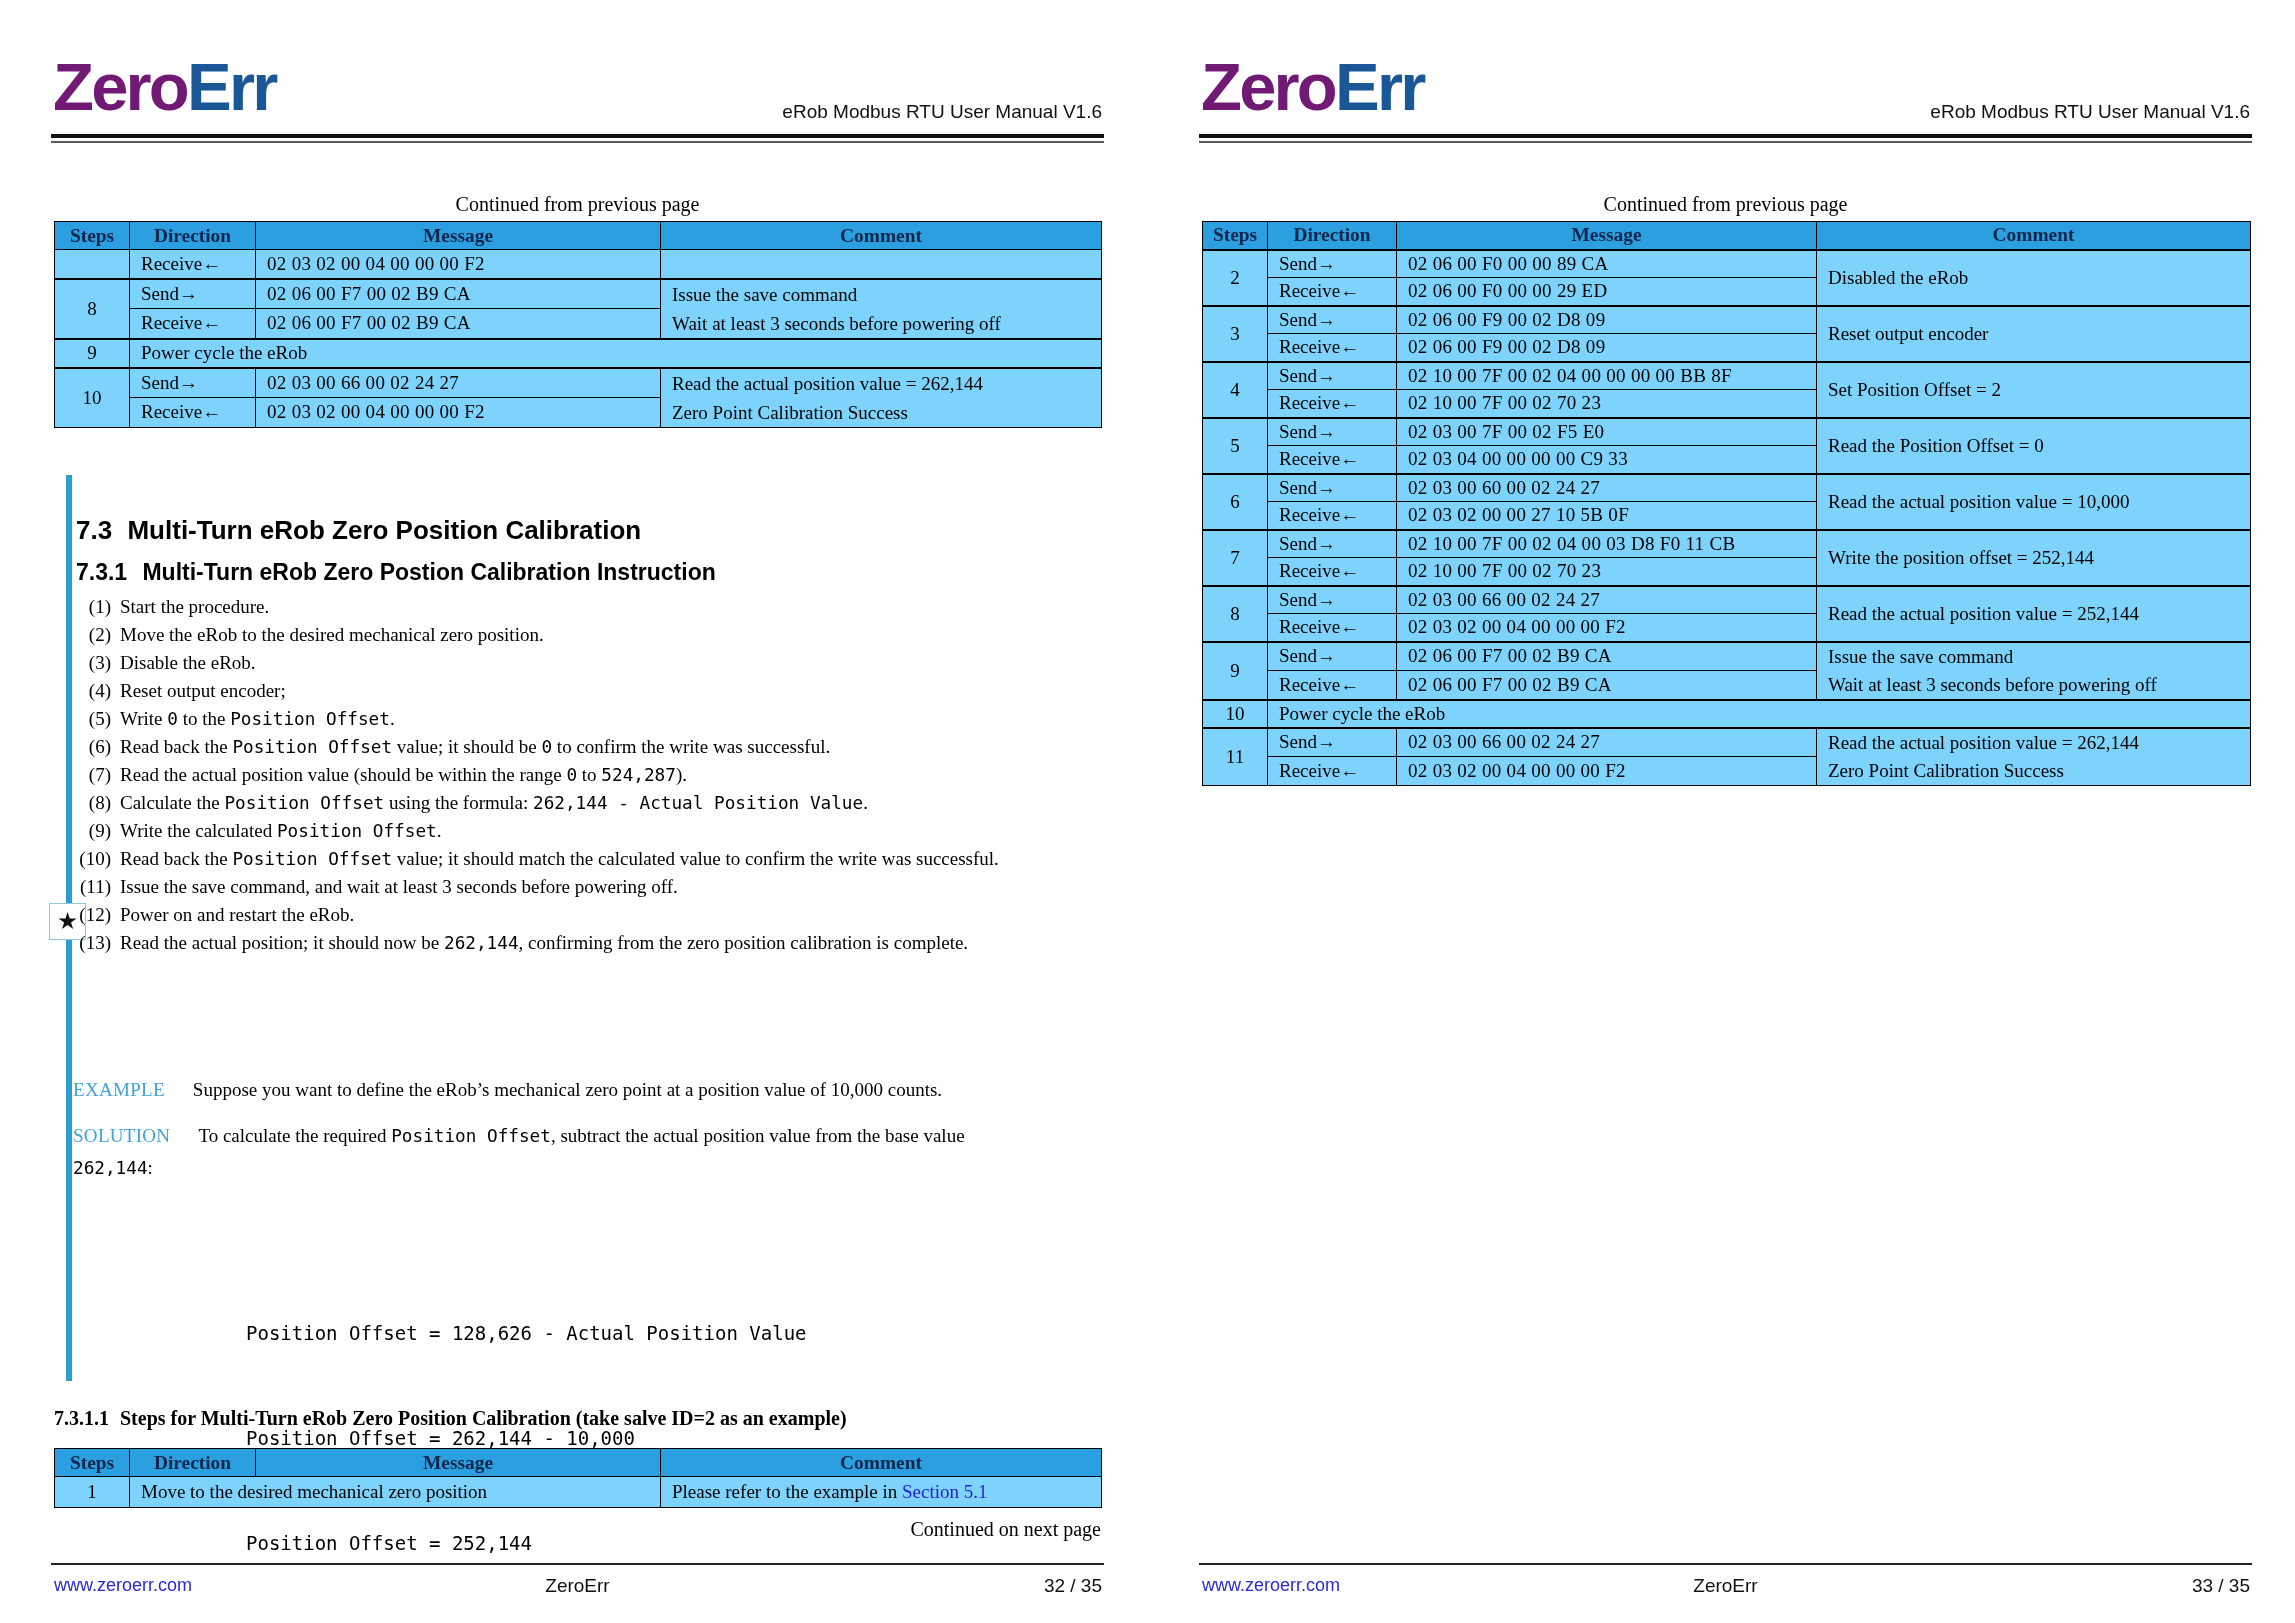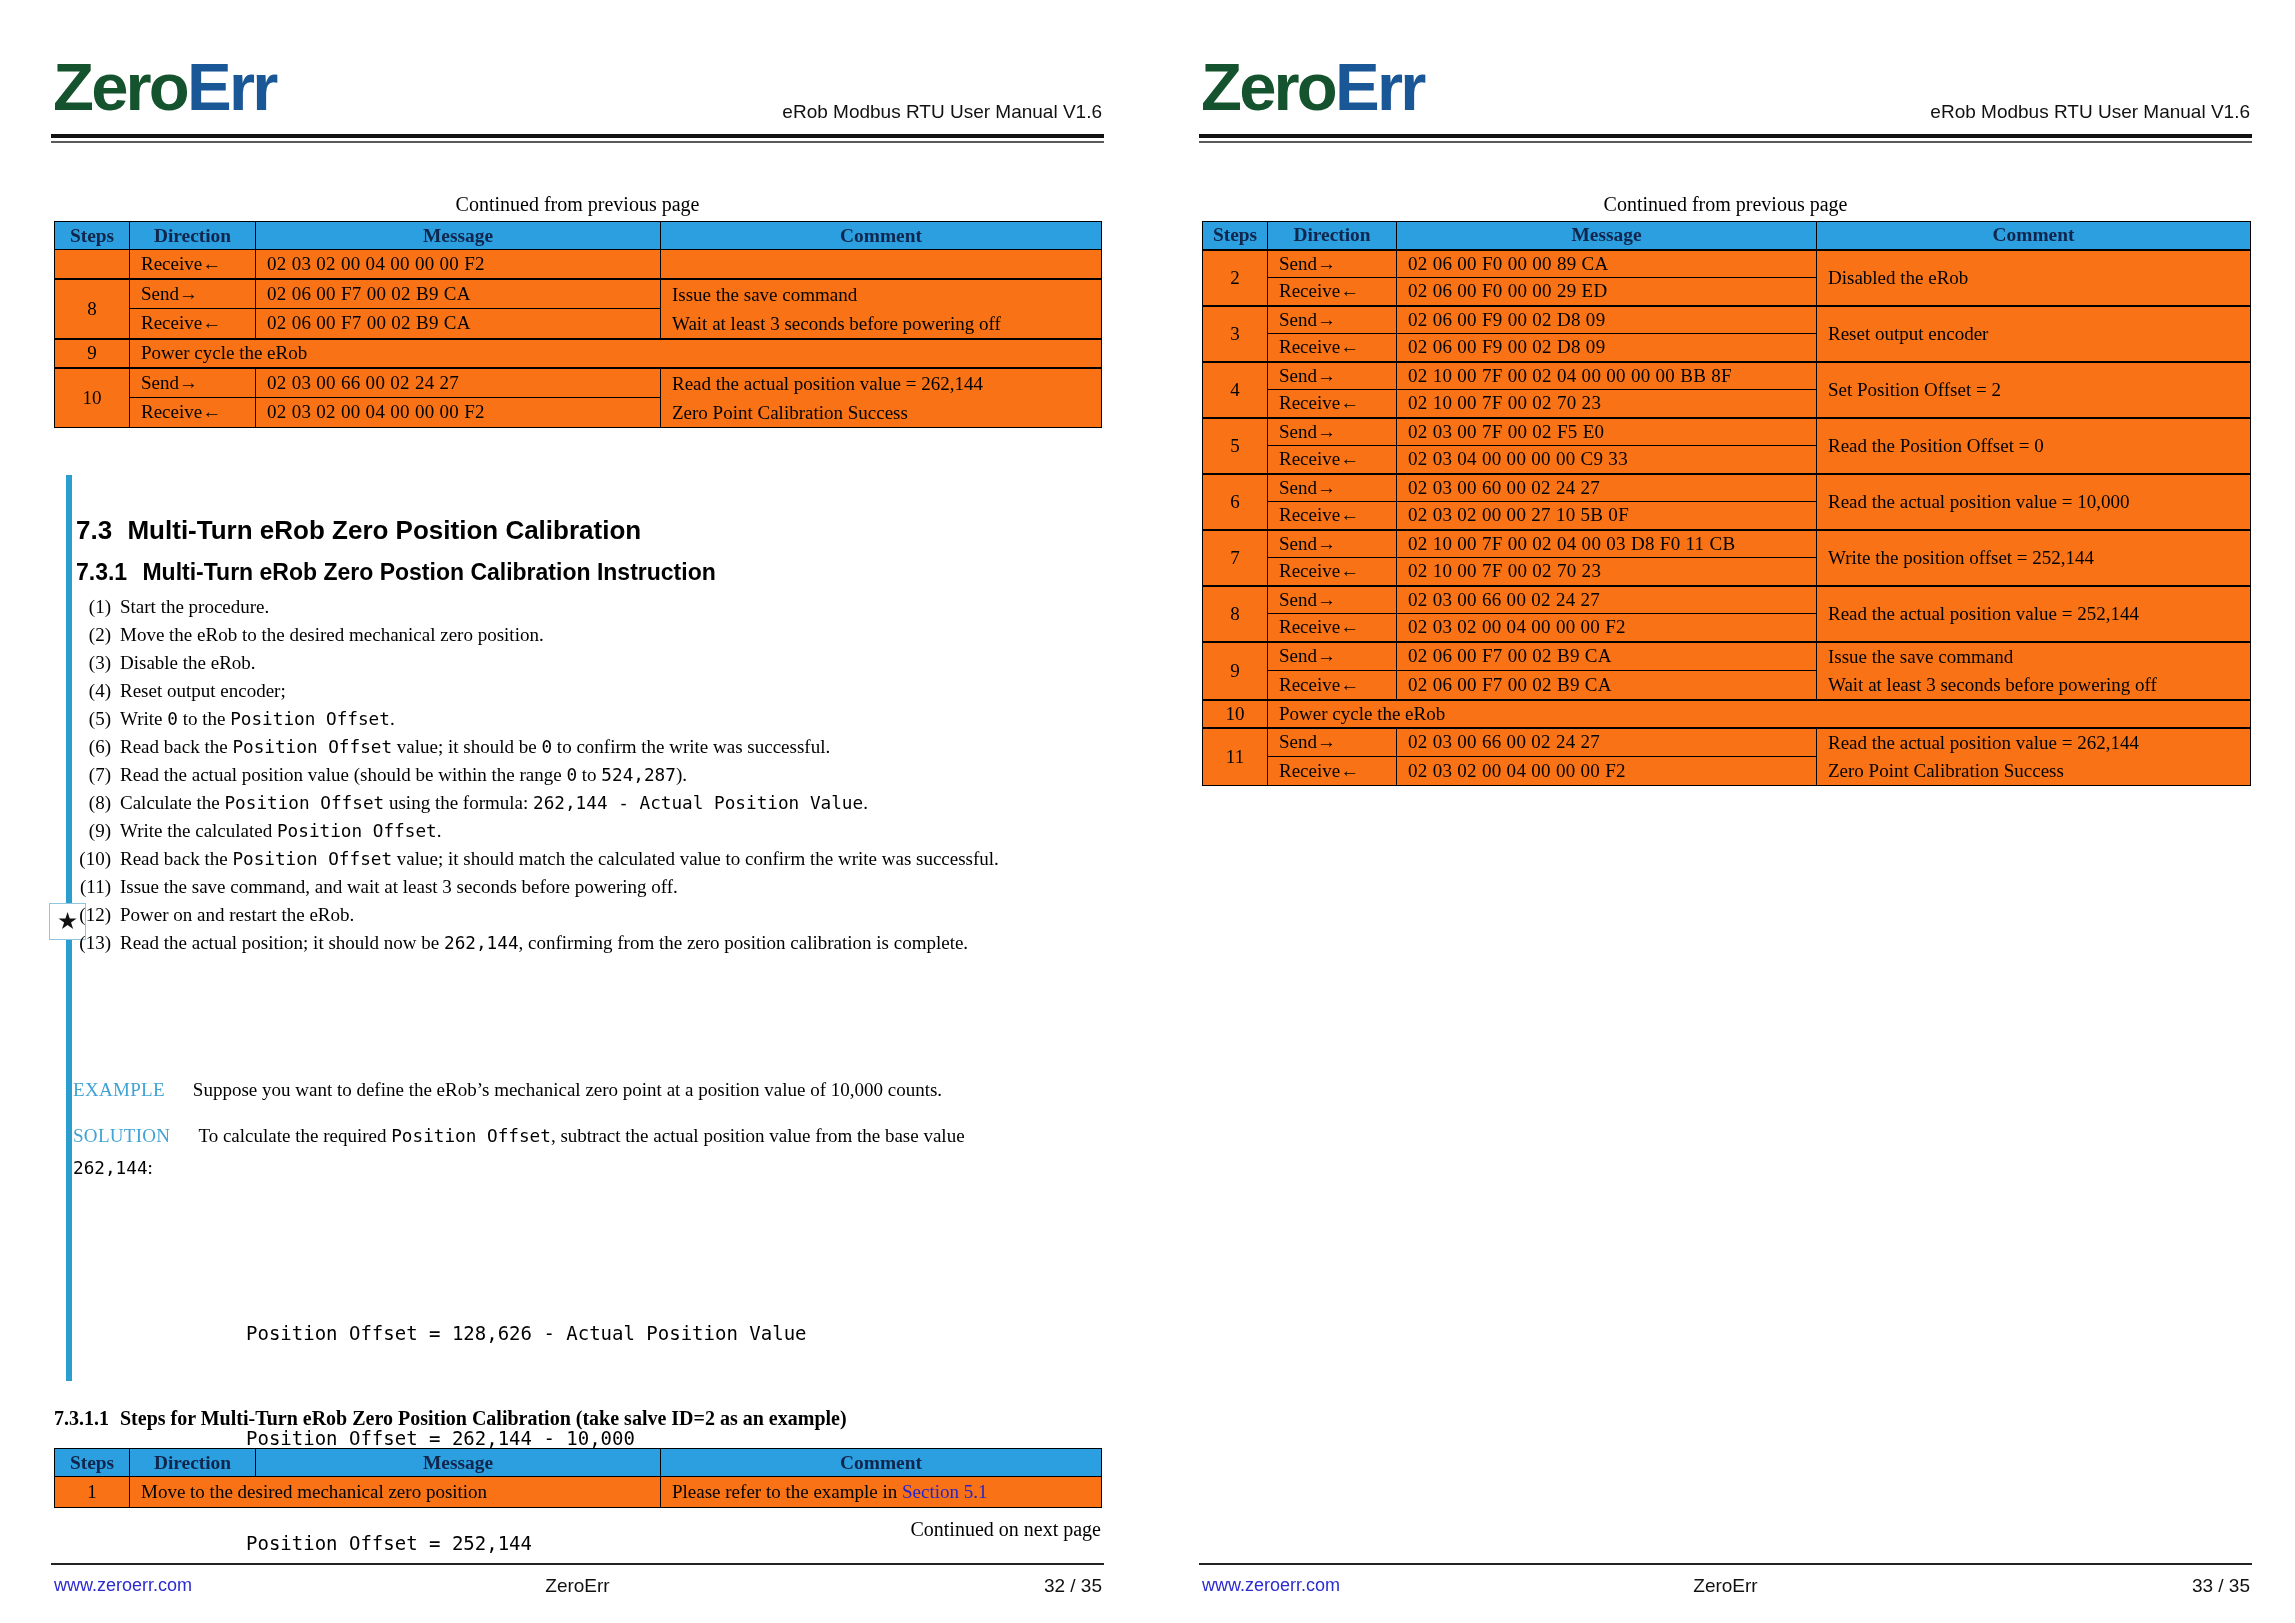--- a/index.html
+++ b/index.html
@@ -3,29 +3,29 @@
 <meta charset="utf-8">
 <style>
   * { margin:0; padding:0; box-sizing:border-box; }
   html,body { background:#ffffff; }
   body { width:2295px; height:1623px; position:relative; font-family:"Liberation Serif", serif; color:#000; }
   .page { position:absolute; top:0; width:1148px; height:1623px; background:#fff; overflow:hidden; }
   #pageL { left:0; } #pageR { left:1148px; }
 
   
   .logo { position:absolute; top:53px; left:53px; font-family:"Liberation Sans", sans-serif; font-weight:800; font-size:67px; letter-spacing:-2.8px; line-height:1; }
-  .logo .zero { color:#14532d; }
+  .logo .zero { color:#701a75; }
   .logo .err  { color:#1a5796; }
   .hdr-right { position:absolute; top:101px; right:46px; font-family:"Liberation Sans", sans-serif; font-size:19px; color:#111; }
   .rule1 { position:absolute; top:134px; left:51px; right:44px; height:4.2px; background:#111; }
   .rule2 { position:absolute; top:141px; left:51px; right:44px; height:2.1px; background:#5a5a5a; }
 
   
   .cont-prev { position:absolute; top:193px; left:54px; width:1047px; text-align:center; font-size:20px; }
-  table.mtbl { position:absolute; left:54px; border-collapse:collapse; border:1.4px solid #000; table-layout:fixed; font-size:19px; background:#f97316; }
+  table.mtbl { position:absolute; left:54px; border-collapse:collapse; border:1.4px solid #000; table-layout:fixed; font-size:19px; background:#7dd3fc; }
   table.mtbl th { background:#2b9fe0; color:#10264c; font-weight:600; font-size:19.4px; height:28px; text-align:center; border:0.7px solid #000; border-bottom:1.7px solid #000; padding:0; }
   table.mtbl td { border:0.7px solid #000; padding:0 0 0 11px; vertical-align:middle; }
   table.mtbl td.st { text-align:center; padding:0; }
   td.gt { border-top:2.1px solid #000 !important; }
   #pageL table.mtbl td { height:29px; }
   #pageR table.mtbl td { height:28px; }
   td.cmt { padding-left:12.5px; }
   td.cmt2 { padding:0 0 0 12.5px; vertical-align:top; }
   #pageL td.cmt2 .cl { line-height:29px; height:29px; white-space:nowrap; }
   #pageR td.cmt2 .cl { line-height:28px; height:28px; white-space:nowrap; }

